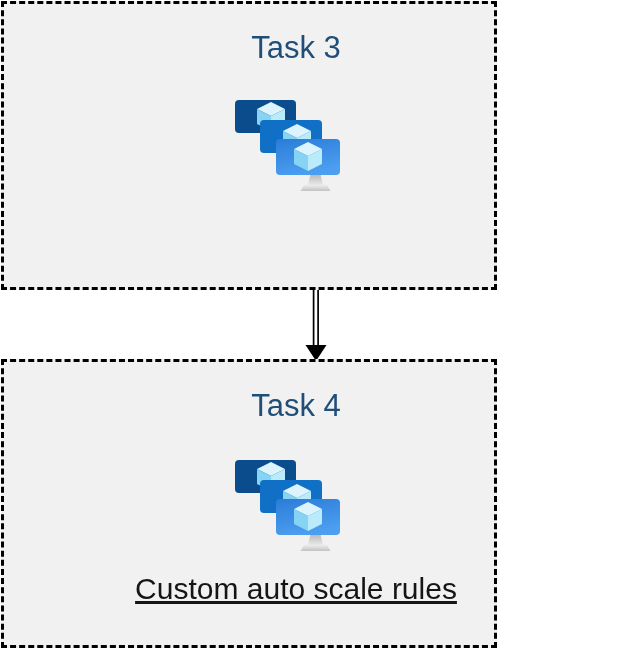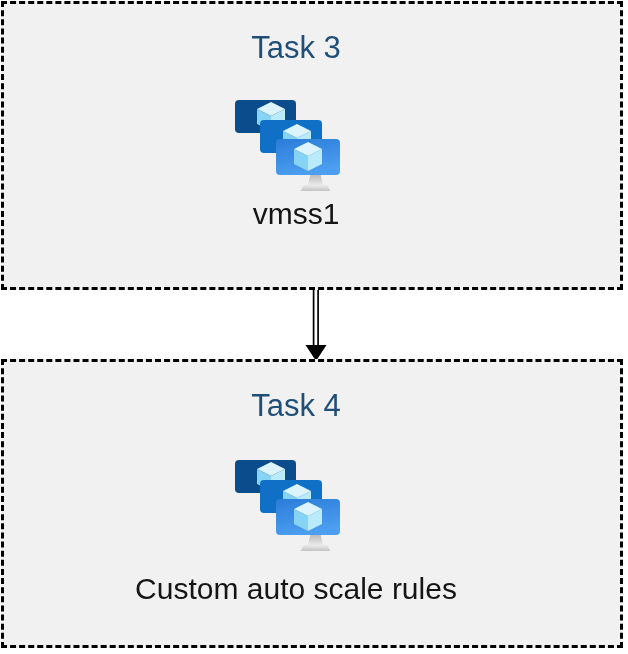--- a/index.html
+++ b/index.html
@@ -10,21 +10,21 @@
     position: relative;
     width: 628px;
     height: 654px;
     background: #FFFFFF;
     overflow: hidden;
   }
 
   .task-box {
     position: absolute;
     left: 1px;
-    width: 622px;
+    width: 496px;
     height: 289px;
     background: #F1F1F1;
     border: 3px dashed #000000;
   }
   .task-box.box-1 { top: 1px; }
   .task-box.box-2 { top: 359px; }
 
   .box-title {
     position: absolute;
     left: 0;
@@ -51,21 +51,21 @@
     position: absolute;
     left: 0;
     width: 584px;
     text-align: center;
     font-size: 30px;
     line-height: 37px;
     color: #151515;
     white-space: nowrap;
   }
   .box-1 .box-caption { top: 191px; }
-  .box-2 .box-caption { top: 208px; }
+  .box-2 .box-caption { top: 208px; text-decoration: underline; }
 
   .connector {
     position: absolute;
     left: 296px;
     top: 287px;
     width: 40px;
     height: 76px;
   }
 
   .defs-holder {
@@ -111,21 +111,20 @@
 </svg>
 
 <div class="canvas">
 
   <div class="task-box box-1">
     <div class="box-title">Task 3</div>
     <svg class="vmss" viewBox="0 0 105 92">
       <use href="#vmss-icon-def"></use>
     </svg>
     <div class="box-caption">
-      <div>vmss1</div>
     </div>
   </div>
 
   <svg class="connector" viewBox="0 0 40 76">
     <line x1="17.6" y1="3" x2="17.6" y2="60" stroke="#000000" stroke-width="1.7"></line>
     <line x1="22.1" y1="3" x2="22.1" y2="60" stroke="#000000" stroke-width="1.7"></line>
     <polygon points="9.5,58 30.5,58 20,74" fill="#000000"></polygon>
   </svg>
 
   <div class="task-box box-2">

